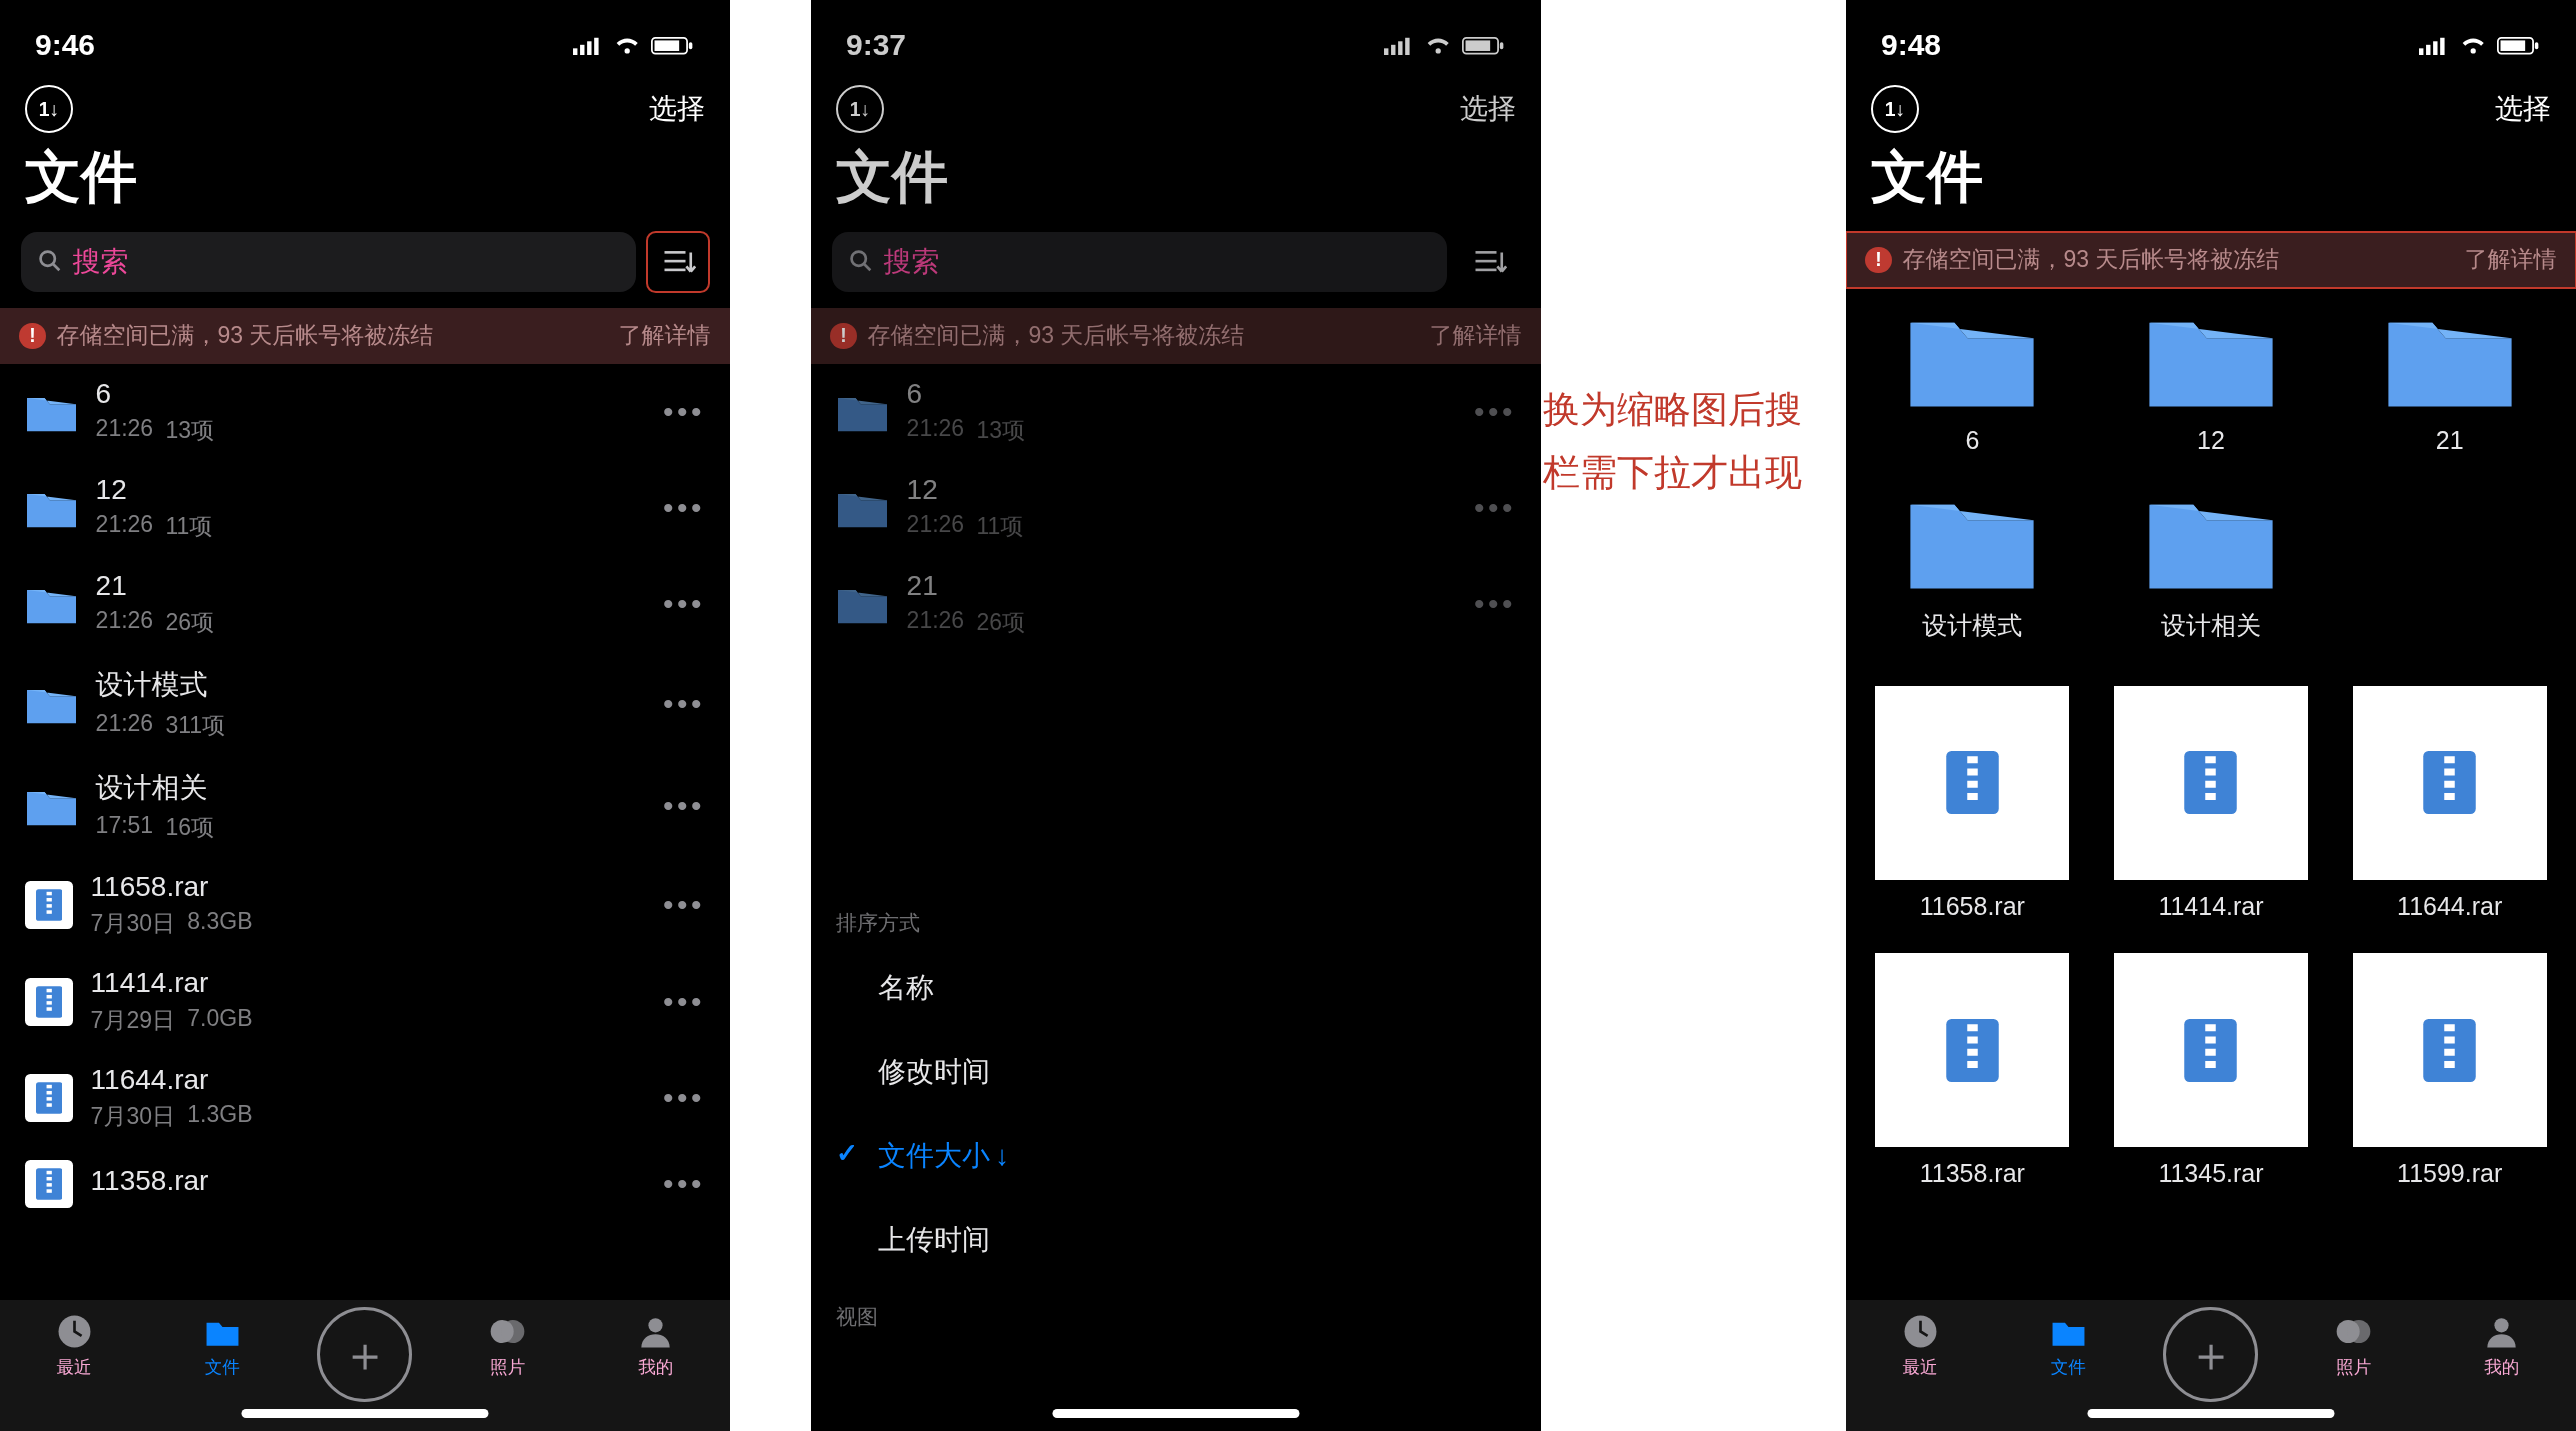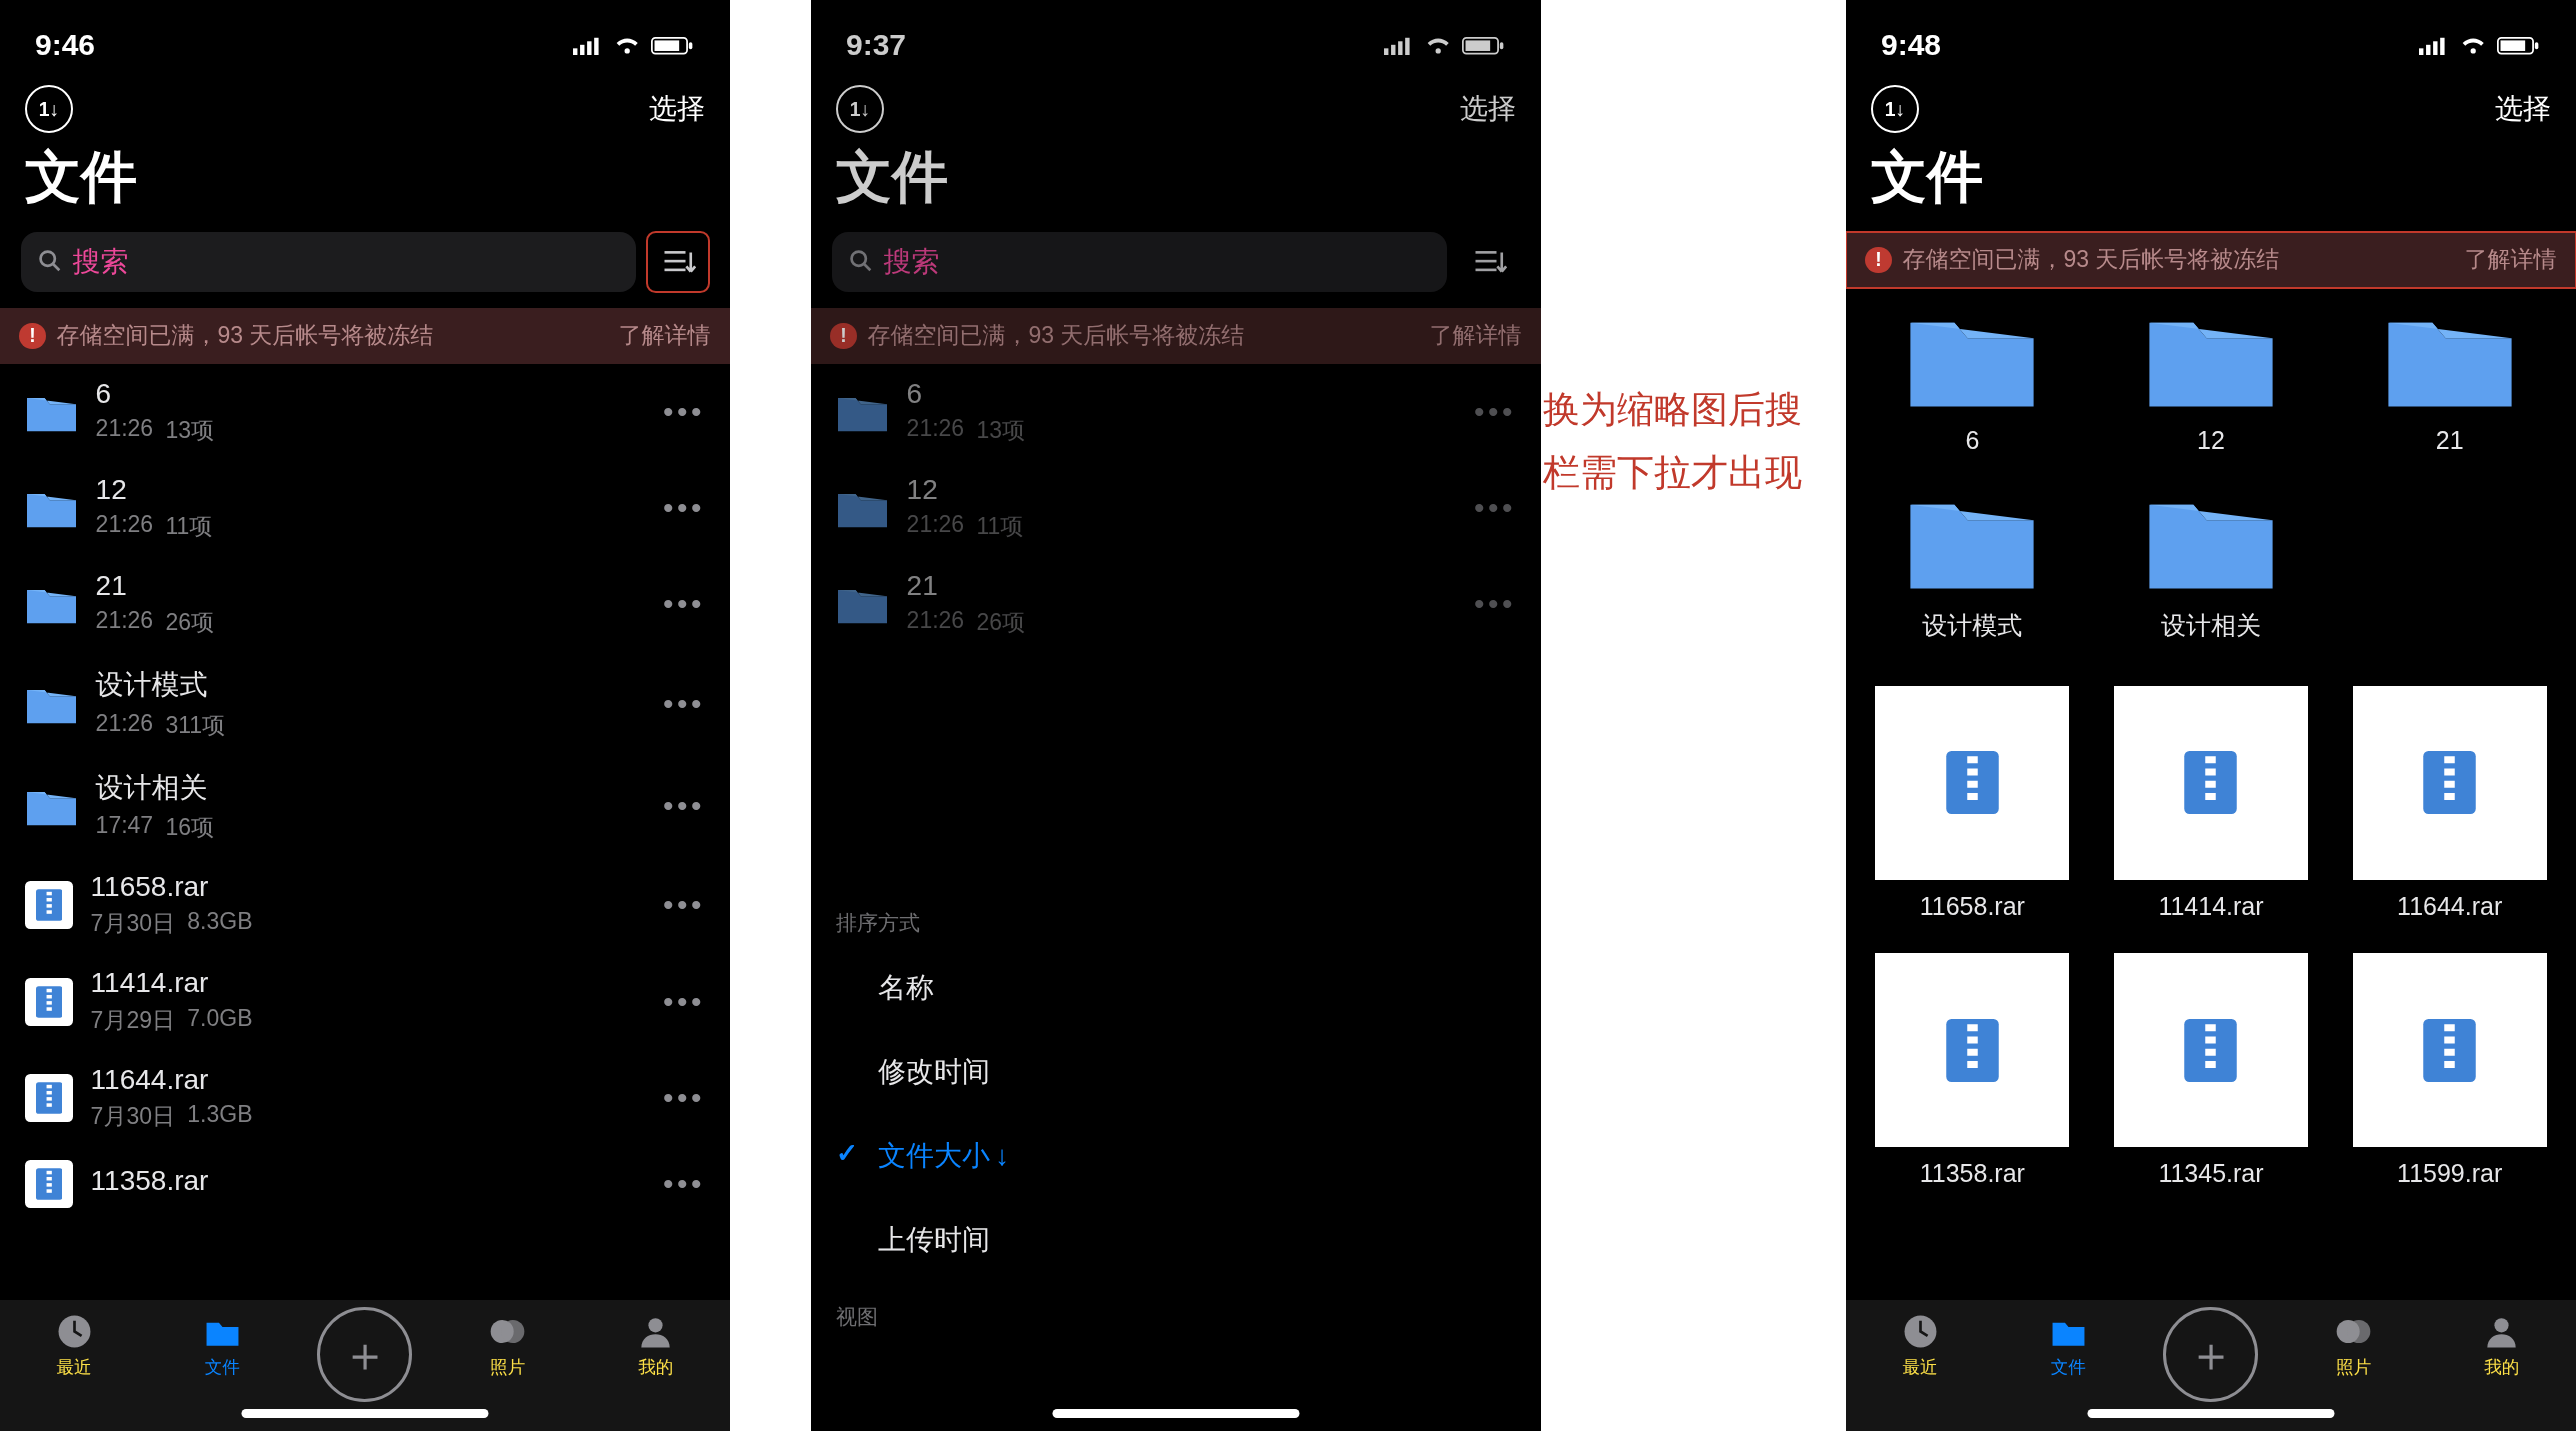--- a/index.html
+++ b/index.html
@@ -57,21 +57,21 @@
 
   .grid-wrap { padding: 17.6px 21px; }
   .grid { display:grid; grid-template-columns: repeat(3, 1fr); column-gap: 28px; row-gap: 32px; }
   .cell { display:flex; flex-direction:column; align-items:center; gap:12.3px; }
   .folder-tile svg { width:132px; height:106px; }
   .cell-name { color:#e7e7e9; font-size:25px; text-align:center; }
   .rar-tile { width:194px; height:194px; background:#fff; display:flex; align-items:center; justify-content:center; }
   .rar-tile svg { width:55px; height:63px; }
 
   .tabbar { position:absolute; bottom:0; left:0; right:0; height:132px; background:#151515; display:flex; align-items:flex-start; justify-content:space-around; padding-top:12.3px; }
-  .tab { display:flex; flex-direction:column; align-items:center; gap:3.5px; color:#fde047; font-size:17.6px; width:106px; }
+  .tab { display:flex; flex-direction:column; align-items:center; gap:3.5px; color:#f9a8d4; font-size:17.6px; width:106px; }
   .tab.active { color:#0a84ff; }
   .tab svg { width:39px; height:39px; }
   .tab-center { width:95px; height:95px; border:3.5px solid #8e8e93; border-radius:50%; display:flex; align-items:center; justify-content:center; margin-top:-5.3px; }
   .tab-center .plus { color:#8e8e93; font-size:48px; font-weight:300; line-height:1; }
   .home-indicator { position:absolute; bottom:14px; left:50%; transform:translateX(-50%); width:247px; height:8.8px; background:#fff; border-radius:5.3px; }
 
   .phone2 .file-list { opacity: 0.7; }
 
   .note { position:absolute; left:1506px; top:379px; width:317px; color:#c1392b; font-size:37px; line-height:1.7; font-weight:500; }
 </style>
@@ -206,21 +206,21 @@
           <div class="dots">•••</div>
         </div>
         <div class="file-item">
           <div class="folder-icon"><svg viewBox="0 0 60 48" width="53" height="42">
               <path d="M2 8h20l6 7h30v31H2z" fill="#5ea0ef"></path>
               <path d="M2 8h20l6 7h30" fill="#74b3f7"></path>
             </svg></div>
           <div class="file-meta">
             <div class="file-name">设计相关</div>
             <div class="file-sub">
-              <span>17:47</span>
+              <span>17:51</span>
               <span>16项</span>
             </div>
           </div>
           <div class="dots">•••</div>
         </div>
         <div class="file-item">
           <div class="rar-icon">
             <svg viewBox="0 0 30 36">
               <rect width="30" height="36" rx="3" fill="#3f83d6"></rect>
               <g fill="#fff">

